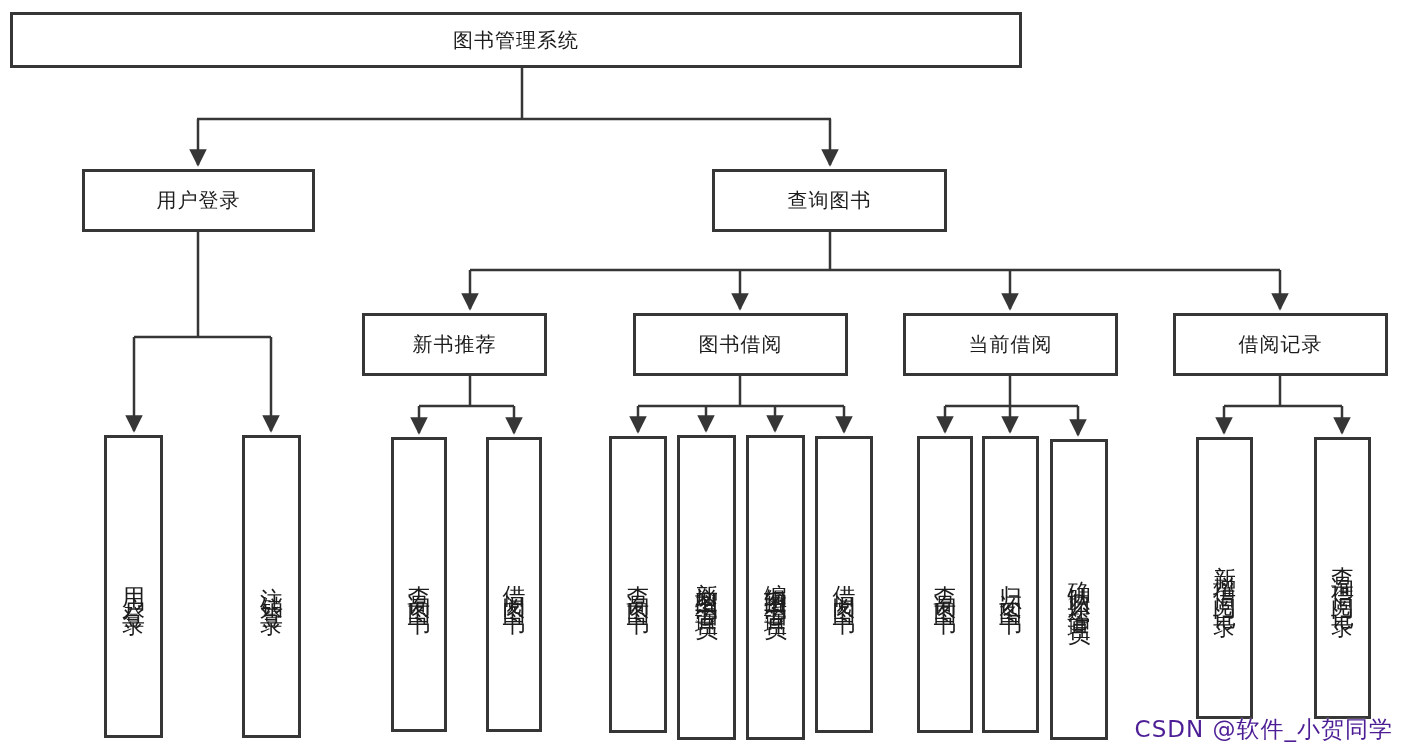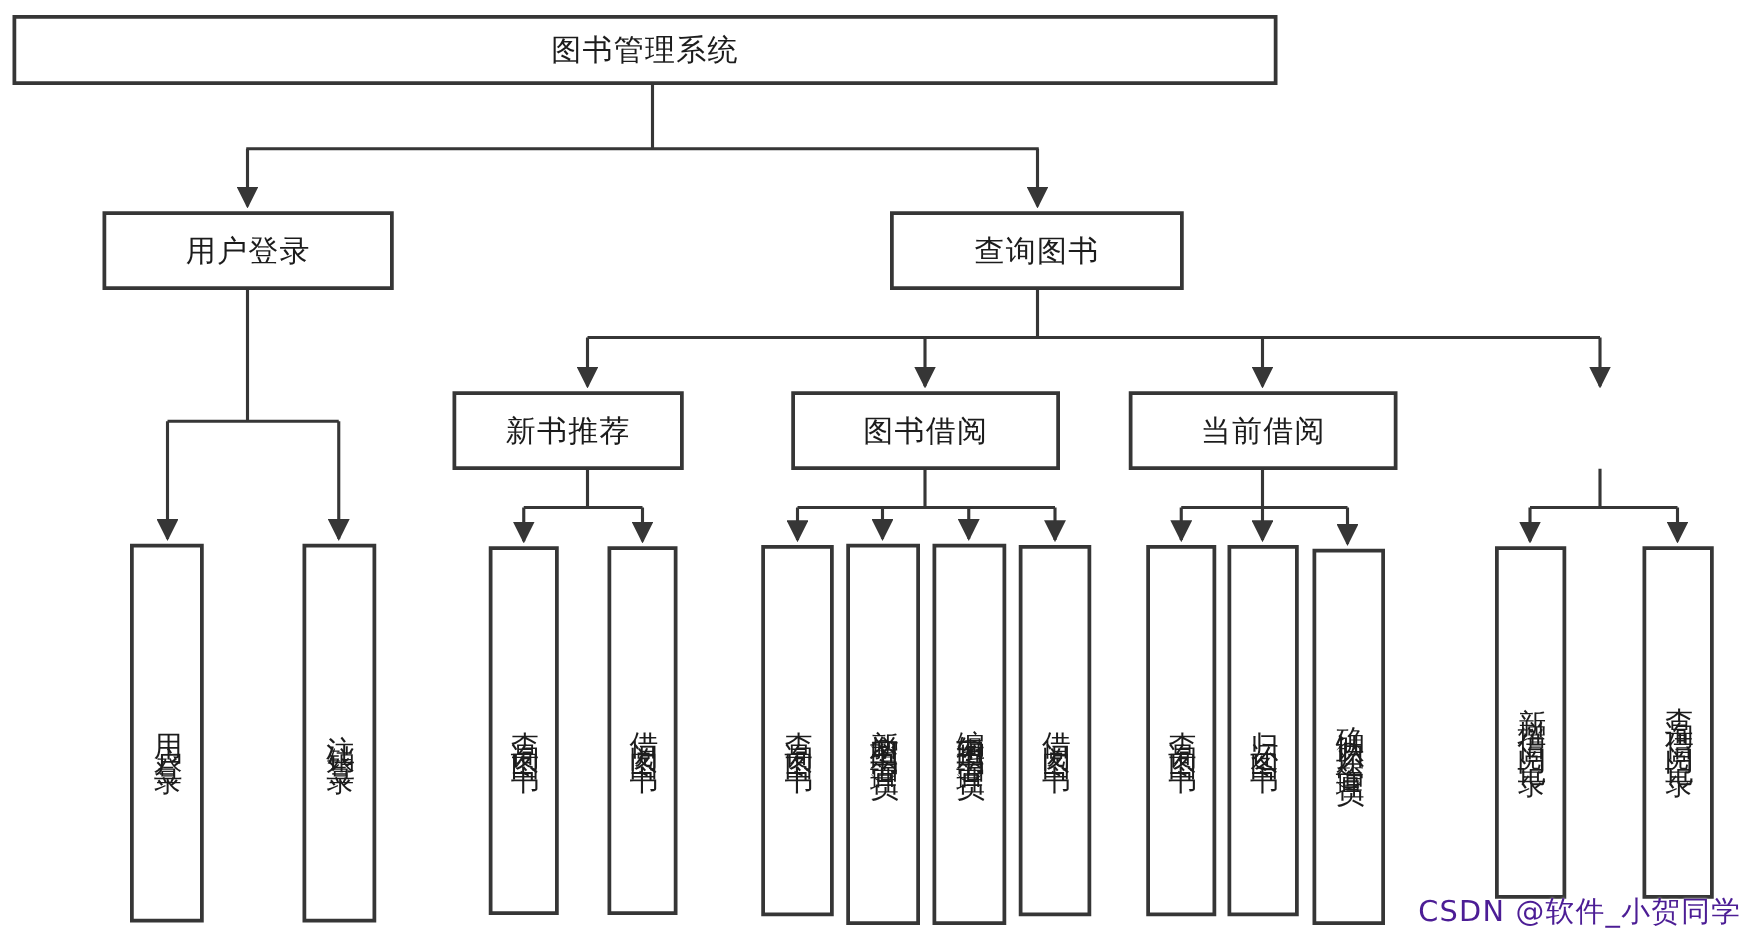--- a/index.html
+++ b/index.html
@@ -7,21 +7,21 @@
   .stage{
     position:relative;width:1405px;height:747px;background:#ffffff;overflow:hidden;
     font-family:"DejaVu Sans","Liberation Sans",sans-serif;
   }
   .wires{position:absolute;left:0;top:0;z-index:3;pointer-events:none;}
   .box{
     position:absolute;box-sizing:border-box;background:#ffffff;
     border:3px solid #363636;color:#1c1c1c;z-index:2;
     display:flex;align-items:center;justify-content:center;
   }
-  .box.h span{font-size:24px;letter-spacing:1px;white-space:nowrap;}
+  .box.h span{font-size:20px;letter-spacing:1px;white-space:nowrap;}
   .vt{
     writing-mode:vertical-rl;text-orientation:mixed;
     font-size:23px;line-height:1;white-space:nowrap;
   }
   .ls4{letter-spacing:9px;}
   .ls6{letter-spacing:10px;}
   .ls8{letter-spacing:6px;}
   .ls9{letter-spacing:5px;}
   .watermark{
     position:absolute;right:12px;top:714px;z-index:5;
@@ -85,20 +85,23 @@
 
   <div class="box h" style="left:362px;top:313px;width:185px;height:63px">
     <span>新书推荐</span>
   </div>
   <div class="box h" style="left:633px;top:313px;width:215px;height:63px">
     <span>图书借阅</span>
   </div>
   <div class="box h" style="left:903px;top:313px;width:215px;height:63px">
     <span>当前借阅</span>
   </div>
+  <div class="box h" style="left:1173px;top:313px;width:215px;height:63px">
+    <span>借阅记录</span>
+  </div>
 
   <div class="box v" style="left:104px;top:435px;width:59px;height:303px">
     <span class="vt ls4">用户登录</span>
   </div>
   <div class="box v" style="left:242px;top:435px;width:59px;height:303px">
     <span class="vt ls4">注销登录</span>
   </div>
 
   <div class="box v" style="left:391px;top:437px;width:56px;height:295px">
     <span class="vt ls4">查询图书</span>

